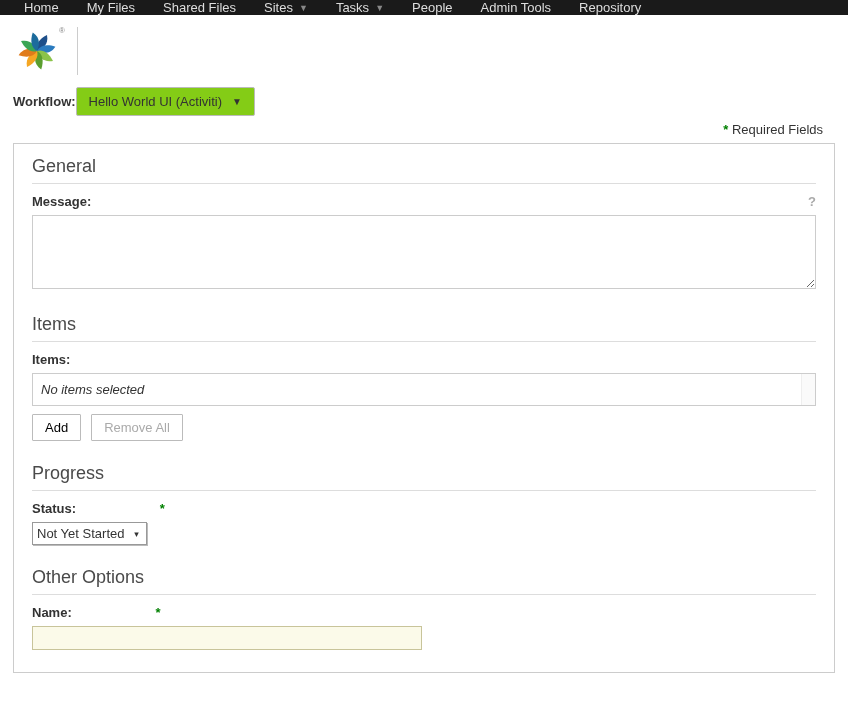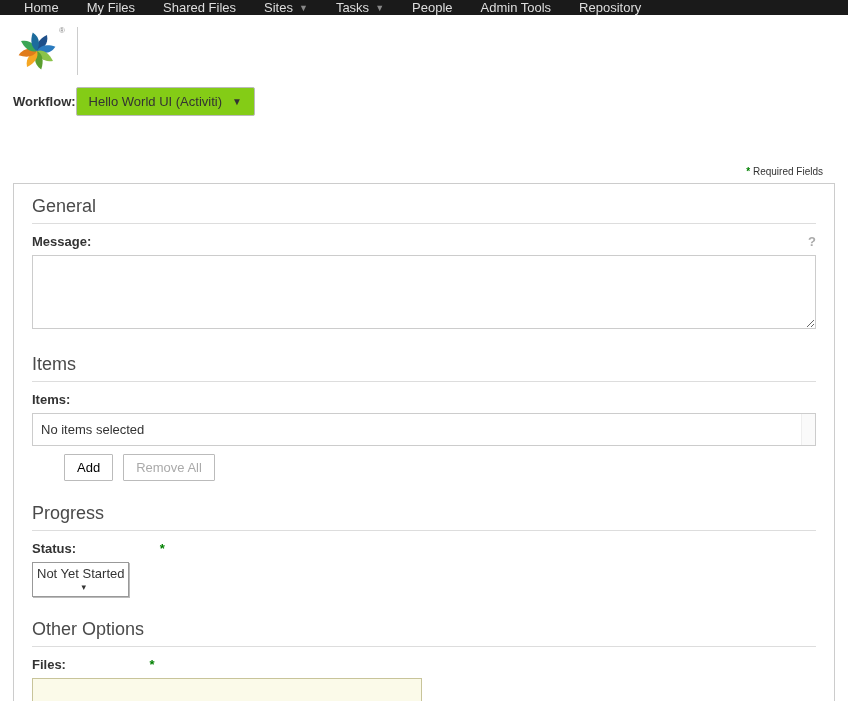--- a/index.html
+++ b/index.html
@@ -76,23 +76,22 @@
       cursor: pointer;
       border-radius: 2px;
     }
     .wf-select .caret {
       margin-left: 10px;
       font-size: 10px;
     }
     .req-note {
       text-align: right;
       padding: 0 25px 6px 0;
-      font-size: 10px;
+      font-size: 13px;
       color: #333;
-      margin-top: 44px;
     }
     .req-star { color: #008000; font-weight: bold; }
     .form-box {
       border: 1px solid #ccc;
       margin: 0 13px;
       padding: 12px 18px 22px 18px;
     }
     .section-title {
       font-size: 18px;
       color: #4a4a4a;
@@ -125,36 +124,36 @@
       resize: both;
       font-family: inherit;
       font-size: 13px;
       padding: 4px;
     }
     .section-gap { height: 22px; }
     .items-box {
       border: 1px solid #ccc;
       width: 100%;
       display: flex;
+      font-style: italic;
     }
     .items-box-inner {
       flex: 1;
       padding: 8px 8px;
       color: #333;
     }
     .items-box-side {
       width: 14px;
       border-left: 1px solid #eee;
       background: #fafafa;
     }
     .btnrow {
       margin-top: 8px;
       display: flex;
       gap: 10px;
-      margin-left: 32px;
     }
     .btn {
       border: 1px solid #bbb;
       background: #fff;
       padding: 5px 12px;
       font-size: 13px;
       cursor: pointer;
       border-radius: 1px;
     }
     .btn.disabled {
@@ -163,21 +162,20 @@
     }
     .select {
       border: 1px solid #999;
       box-shadow: 1px 1px 0 #bbb;
       padding: 3px 4px;
       font-size: 13px;
       background: #fff;
       display: inline-flex;
       align-items: center;
       cursor: pointer;
-      flex-direction: column;
     }
     .select .sel-arrow {
       margin-left: 6px;
       width: 12px;
       height: 12px;
       display: inline-flex;
       align-items: center;
       justify-content: center;
       font-size: 9px;
     }
@@ -300,21 +298,21 @@
     <span>Not Yet Started</span>
     <span class="sel-arrow">▾</span>
   </div>
 
   <div class="section-gap"></div>
 
   
   <h2 class="section-title">Other Options</h2>
   <hr class="hr">
   <div class="field-label">
-    <span>Files:</span>&nbsp;
+    <span>Name:</span>&nbsp;
     <span class="req-star">*</span>
   </div>
   <input type="text" class="name-input" value="" style="">
 
 </div>
 
 <div class="bottom-btns">
   
   
 </div>

